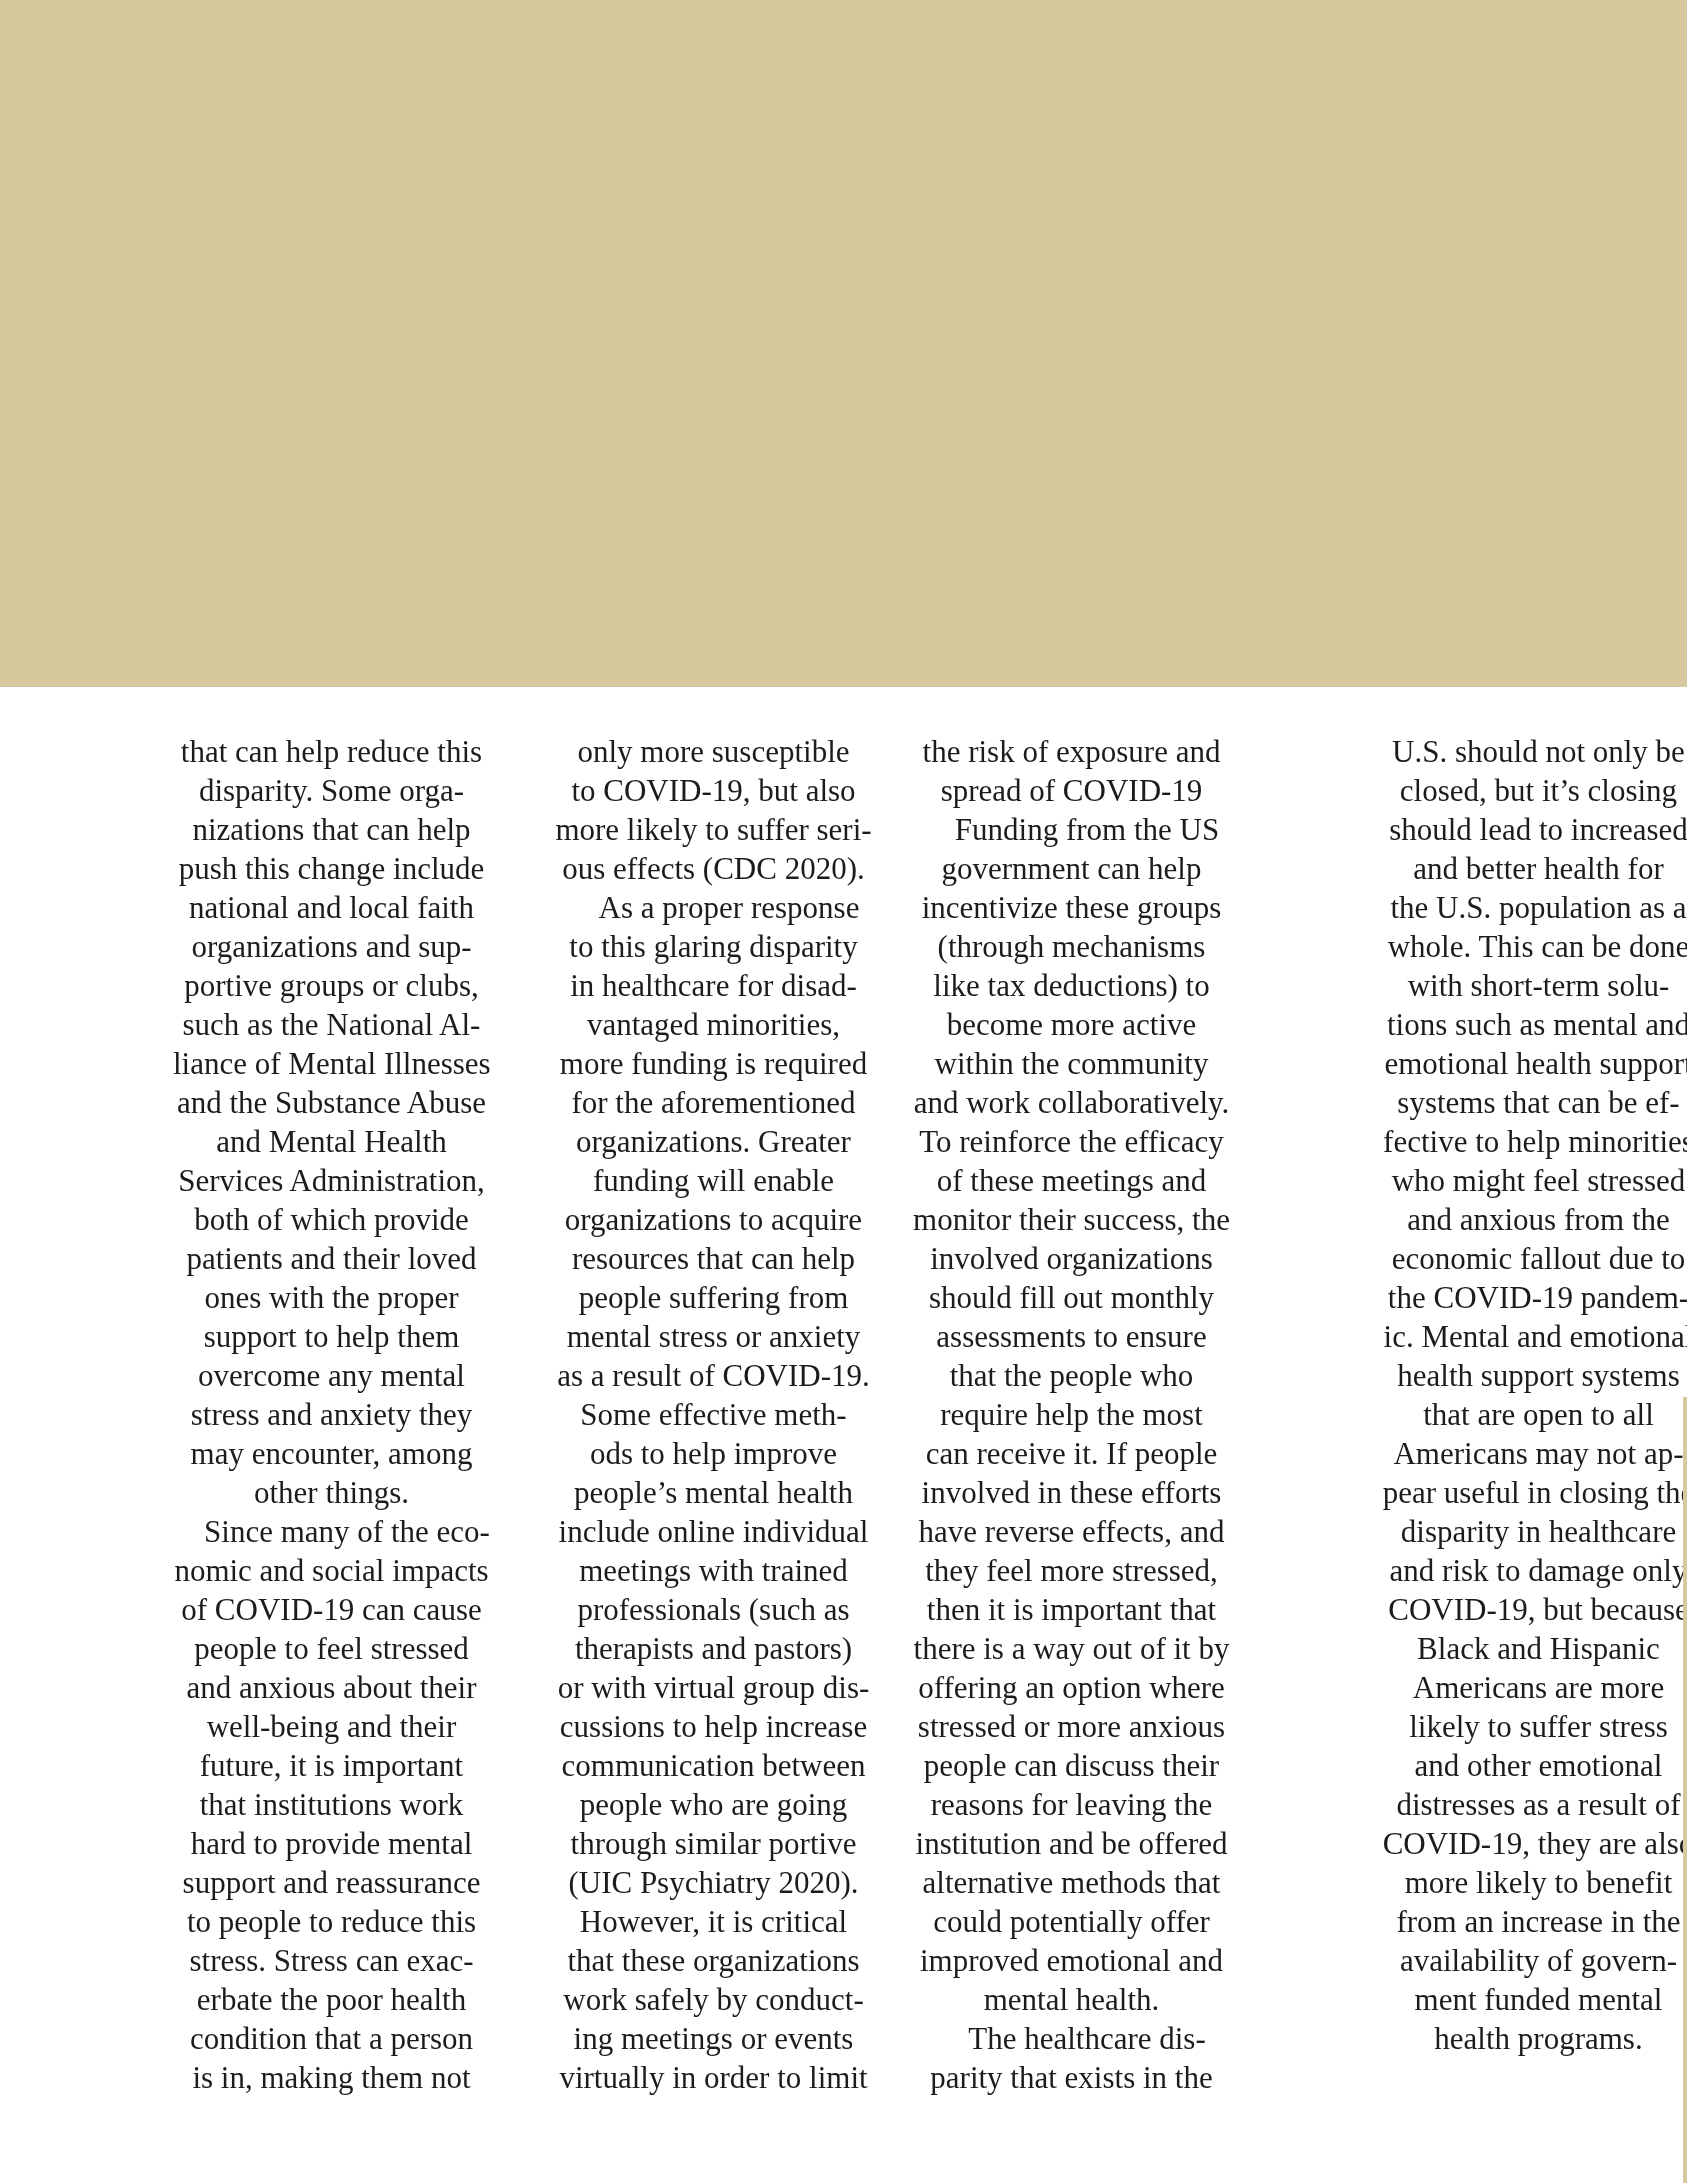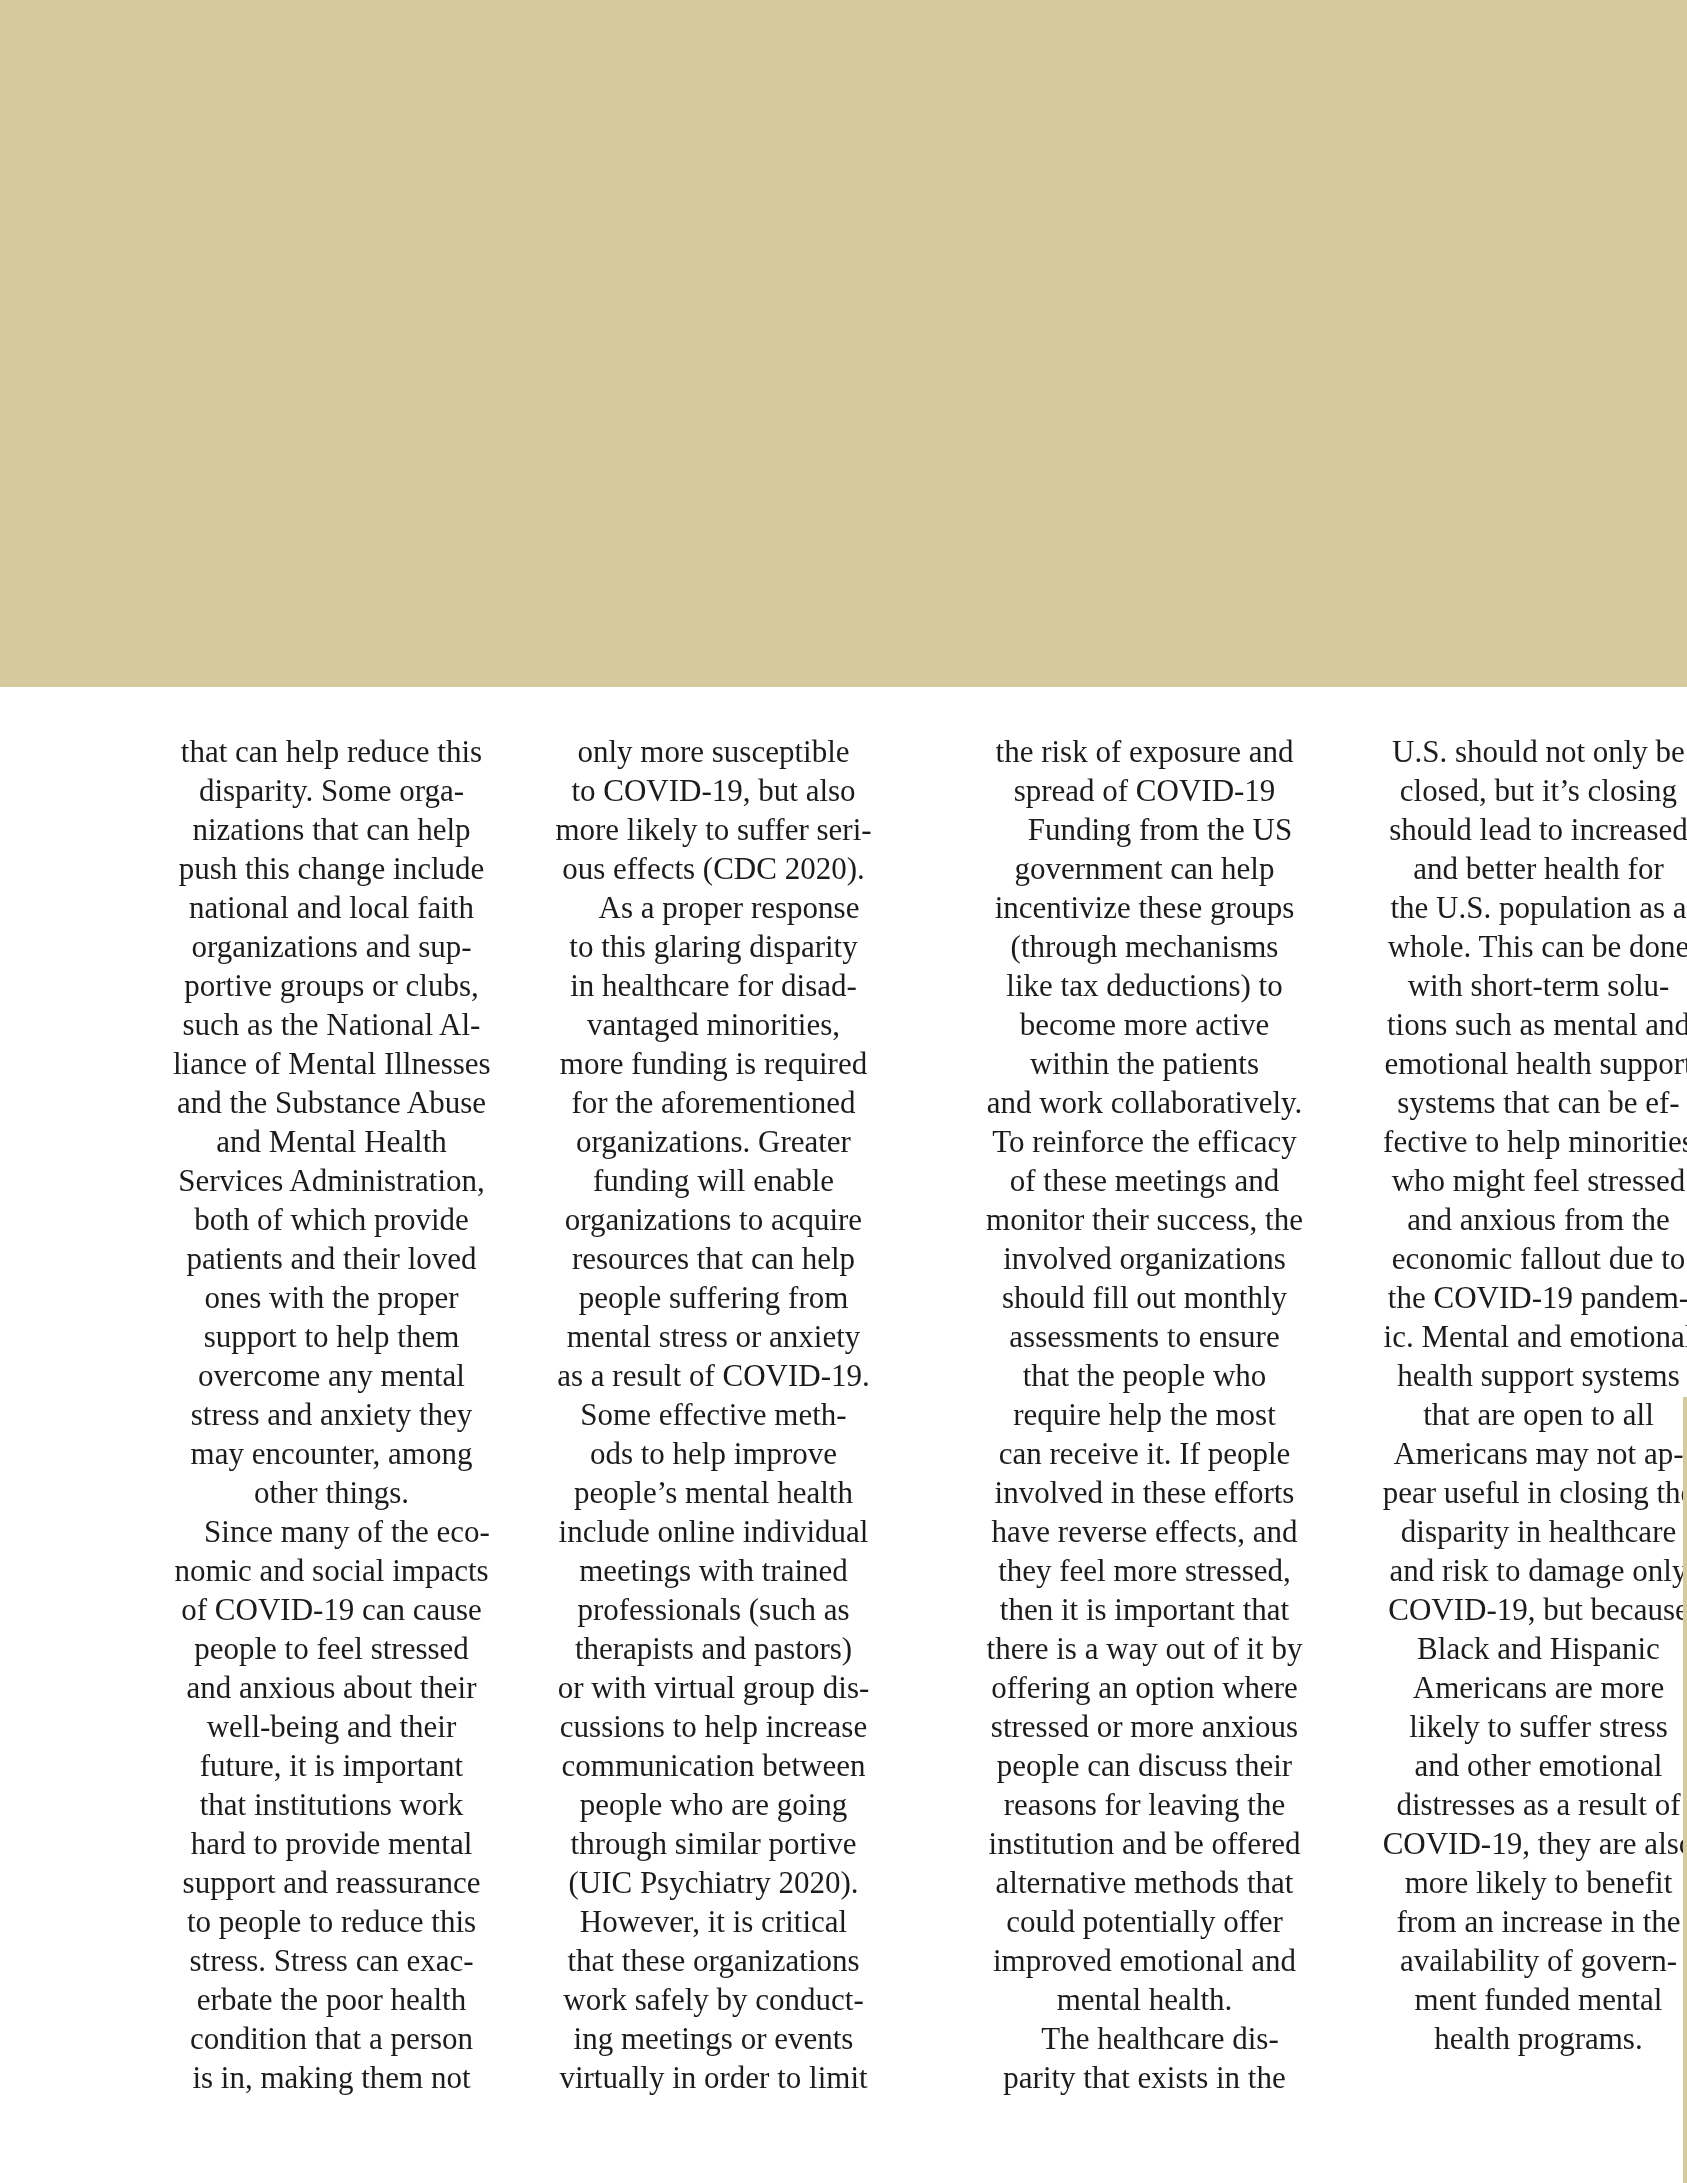--- a/index.html
+++ b/index.html
@@ -45,21 +45,21 @@
     position: absolute;
     top: 0;
     width: 317px;
     font-size: 31px;
     line-height: 39px;
     color: var(--text-color, #1d1c1a);
     text-align: center;
   }
   .col-1 { left: 173px; }
   .col-2 { left: 555px; }
-  .col-3 { left: 986px; }
+  .col-3 { left: 913px; }
   .col-4 { left: 1380px; }
   .line { white-space: nowrap; }
   .line.indent { padding-left: 31px; }
 </style>
 </head>
 <body>
 
 <div class="page">
 
   <div class="hero"></div>
@@ -141,21 +141,21 @@
       </section>
     <section class="col col-3">
         <div class="line">the risk of exposure and</div>
         <div class="line">spread of COVID-19</div>
         <div class="line indent">Funding from the US</div>
         <div class="line">government can help</div>
         <div class="line">incentivize these groups</div>
         <div class="line">(through mechanisms</div>
         <div class="line">like tax deductions) to</div>
         <div class="line">become more active</div>
-        <div class="line">within the patients</div>
+        <div class="line">within the community</div>
         <div class="line">and work collaboratively.</div>
         <div class="line">To reinforce the efficacy</div>
         <div class="line">of these meetings and</div>
         <div class="line">monitor their success, the</div>
         <div class="line">involved organizations</div>
         <div class="line">should fill out monthly</div>
         <div class="line">assessments to ensure</div>
         <div class="line">that the people who</div>
         <div class="line">require help the most</div>
         <div class="line">can receive it. If people</div>

